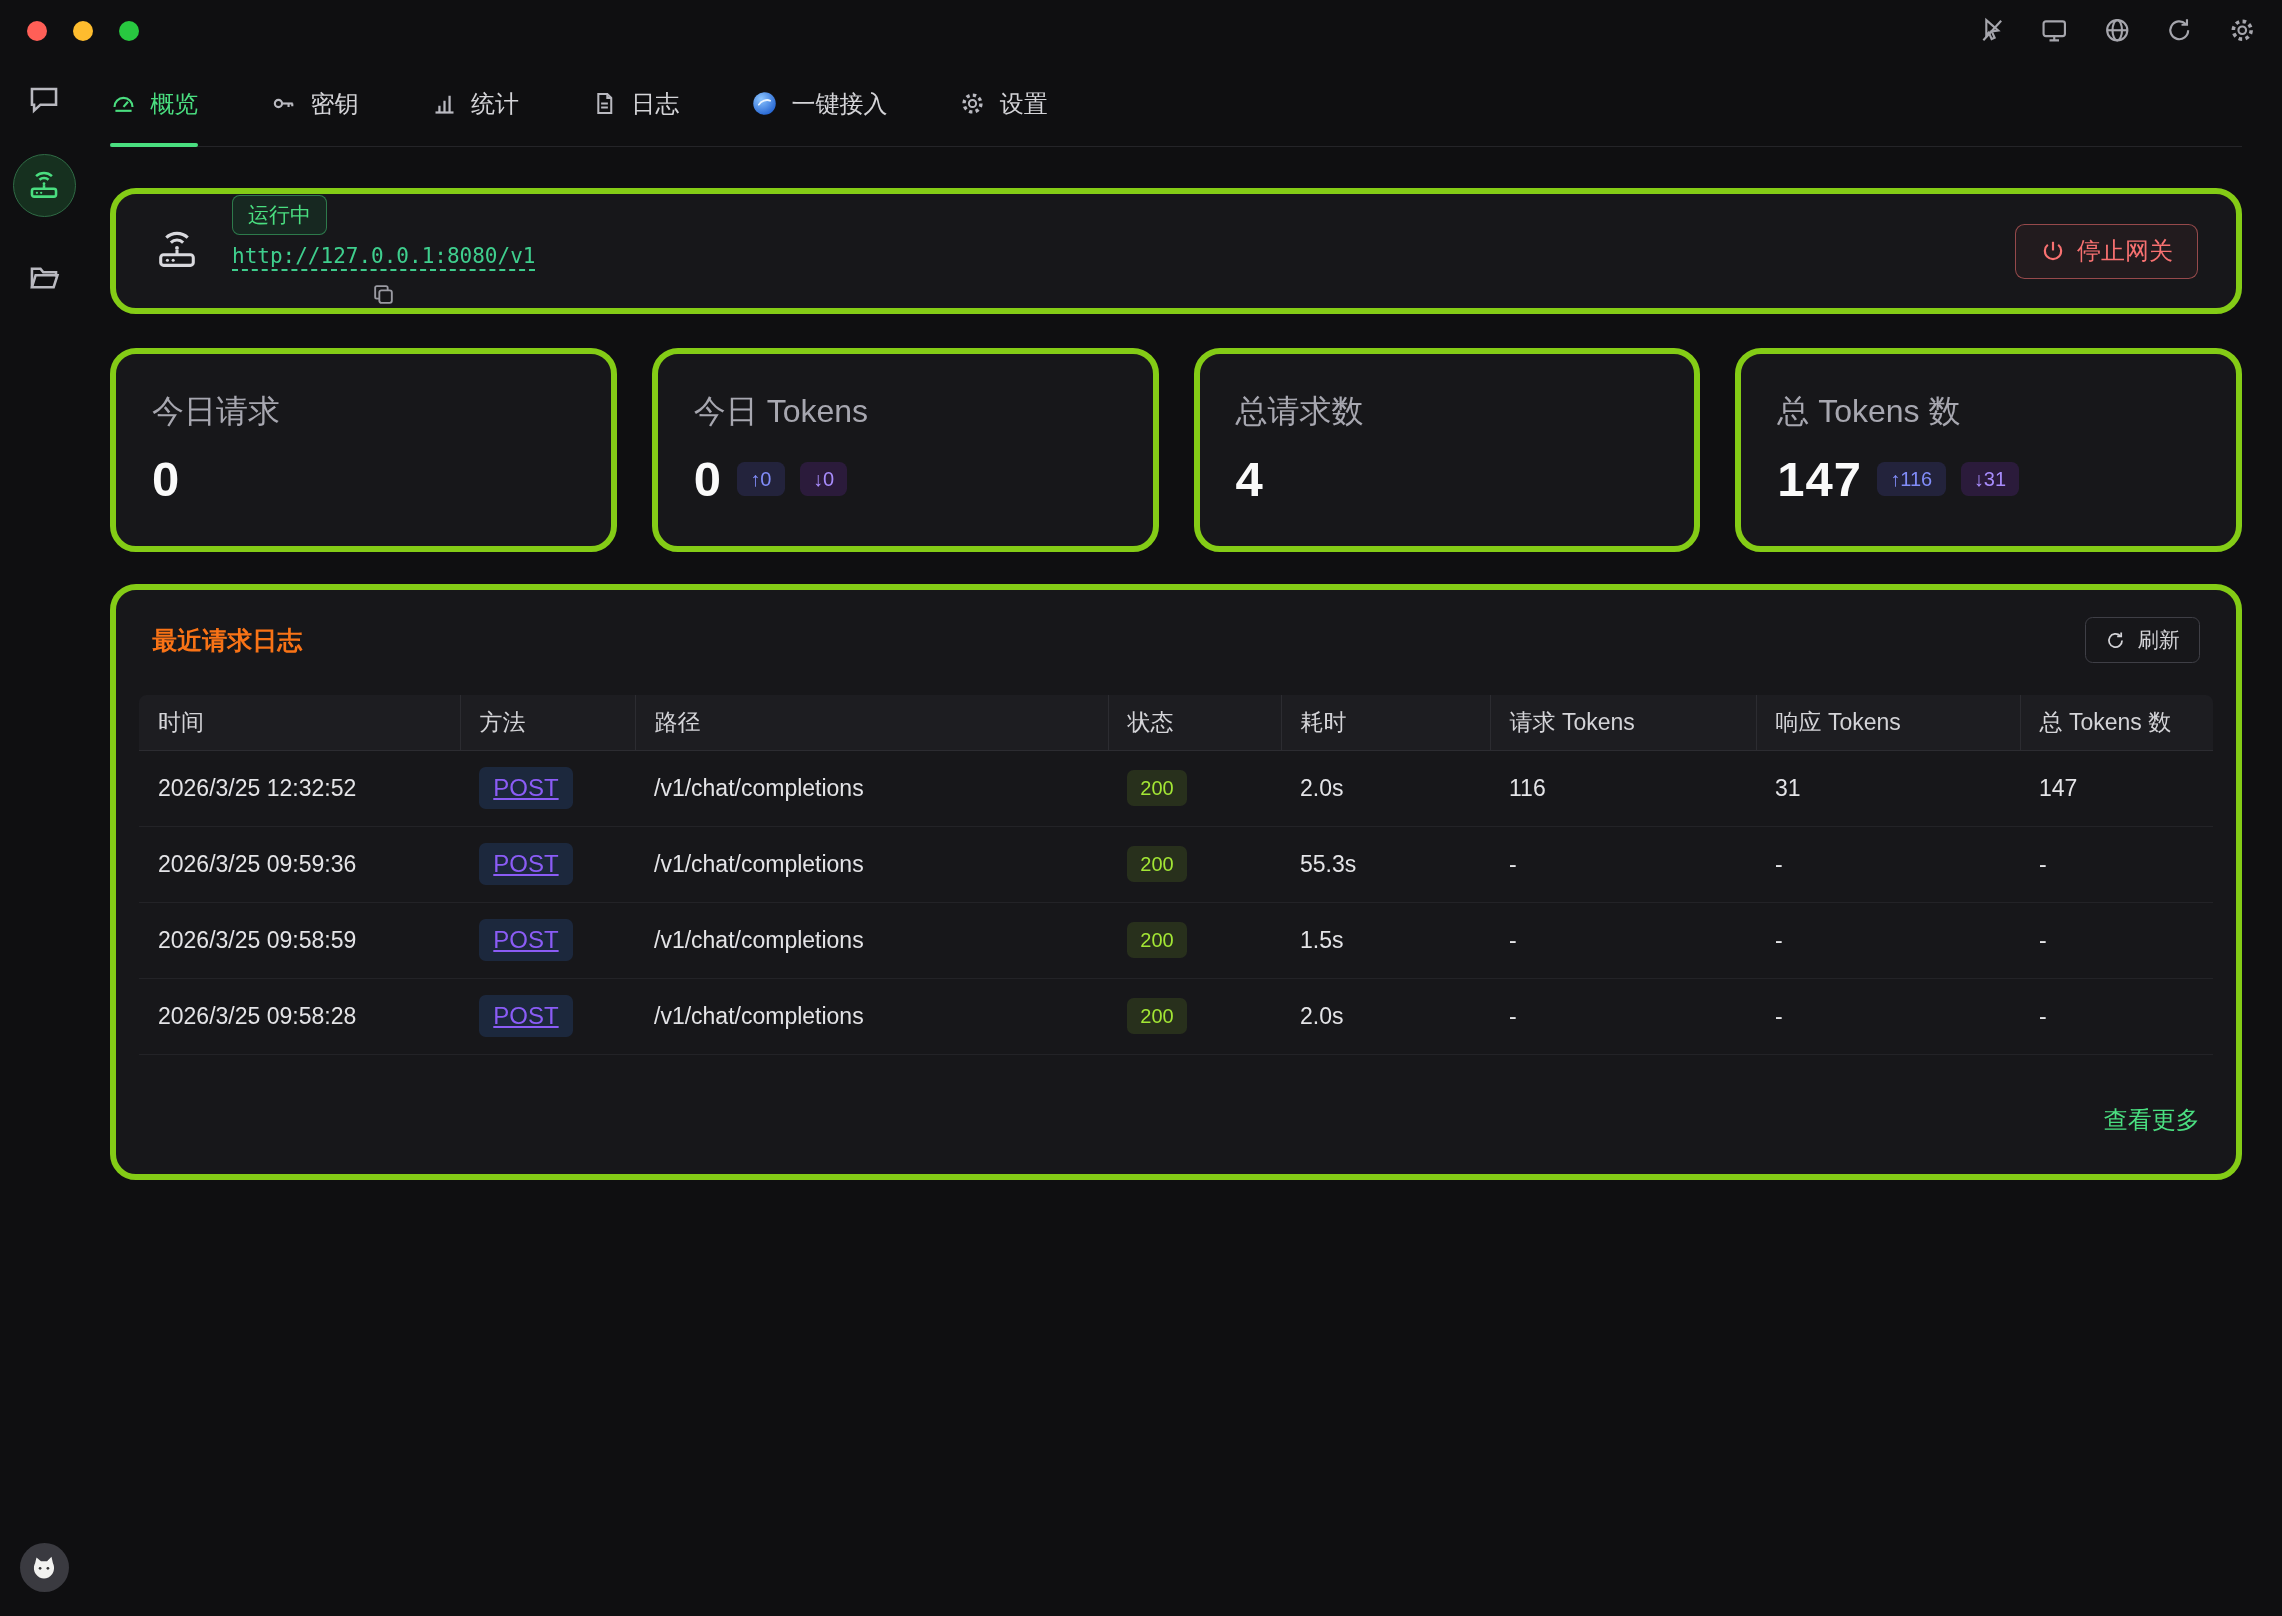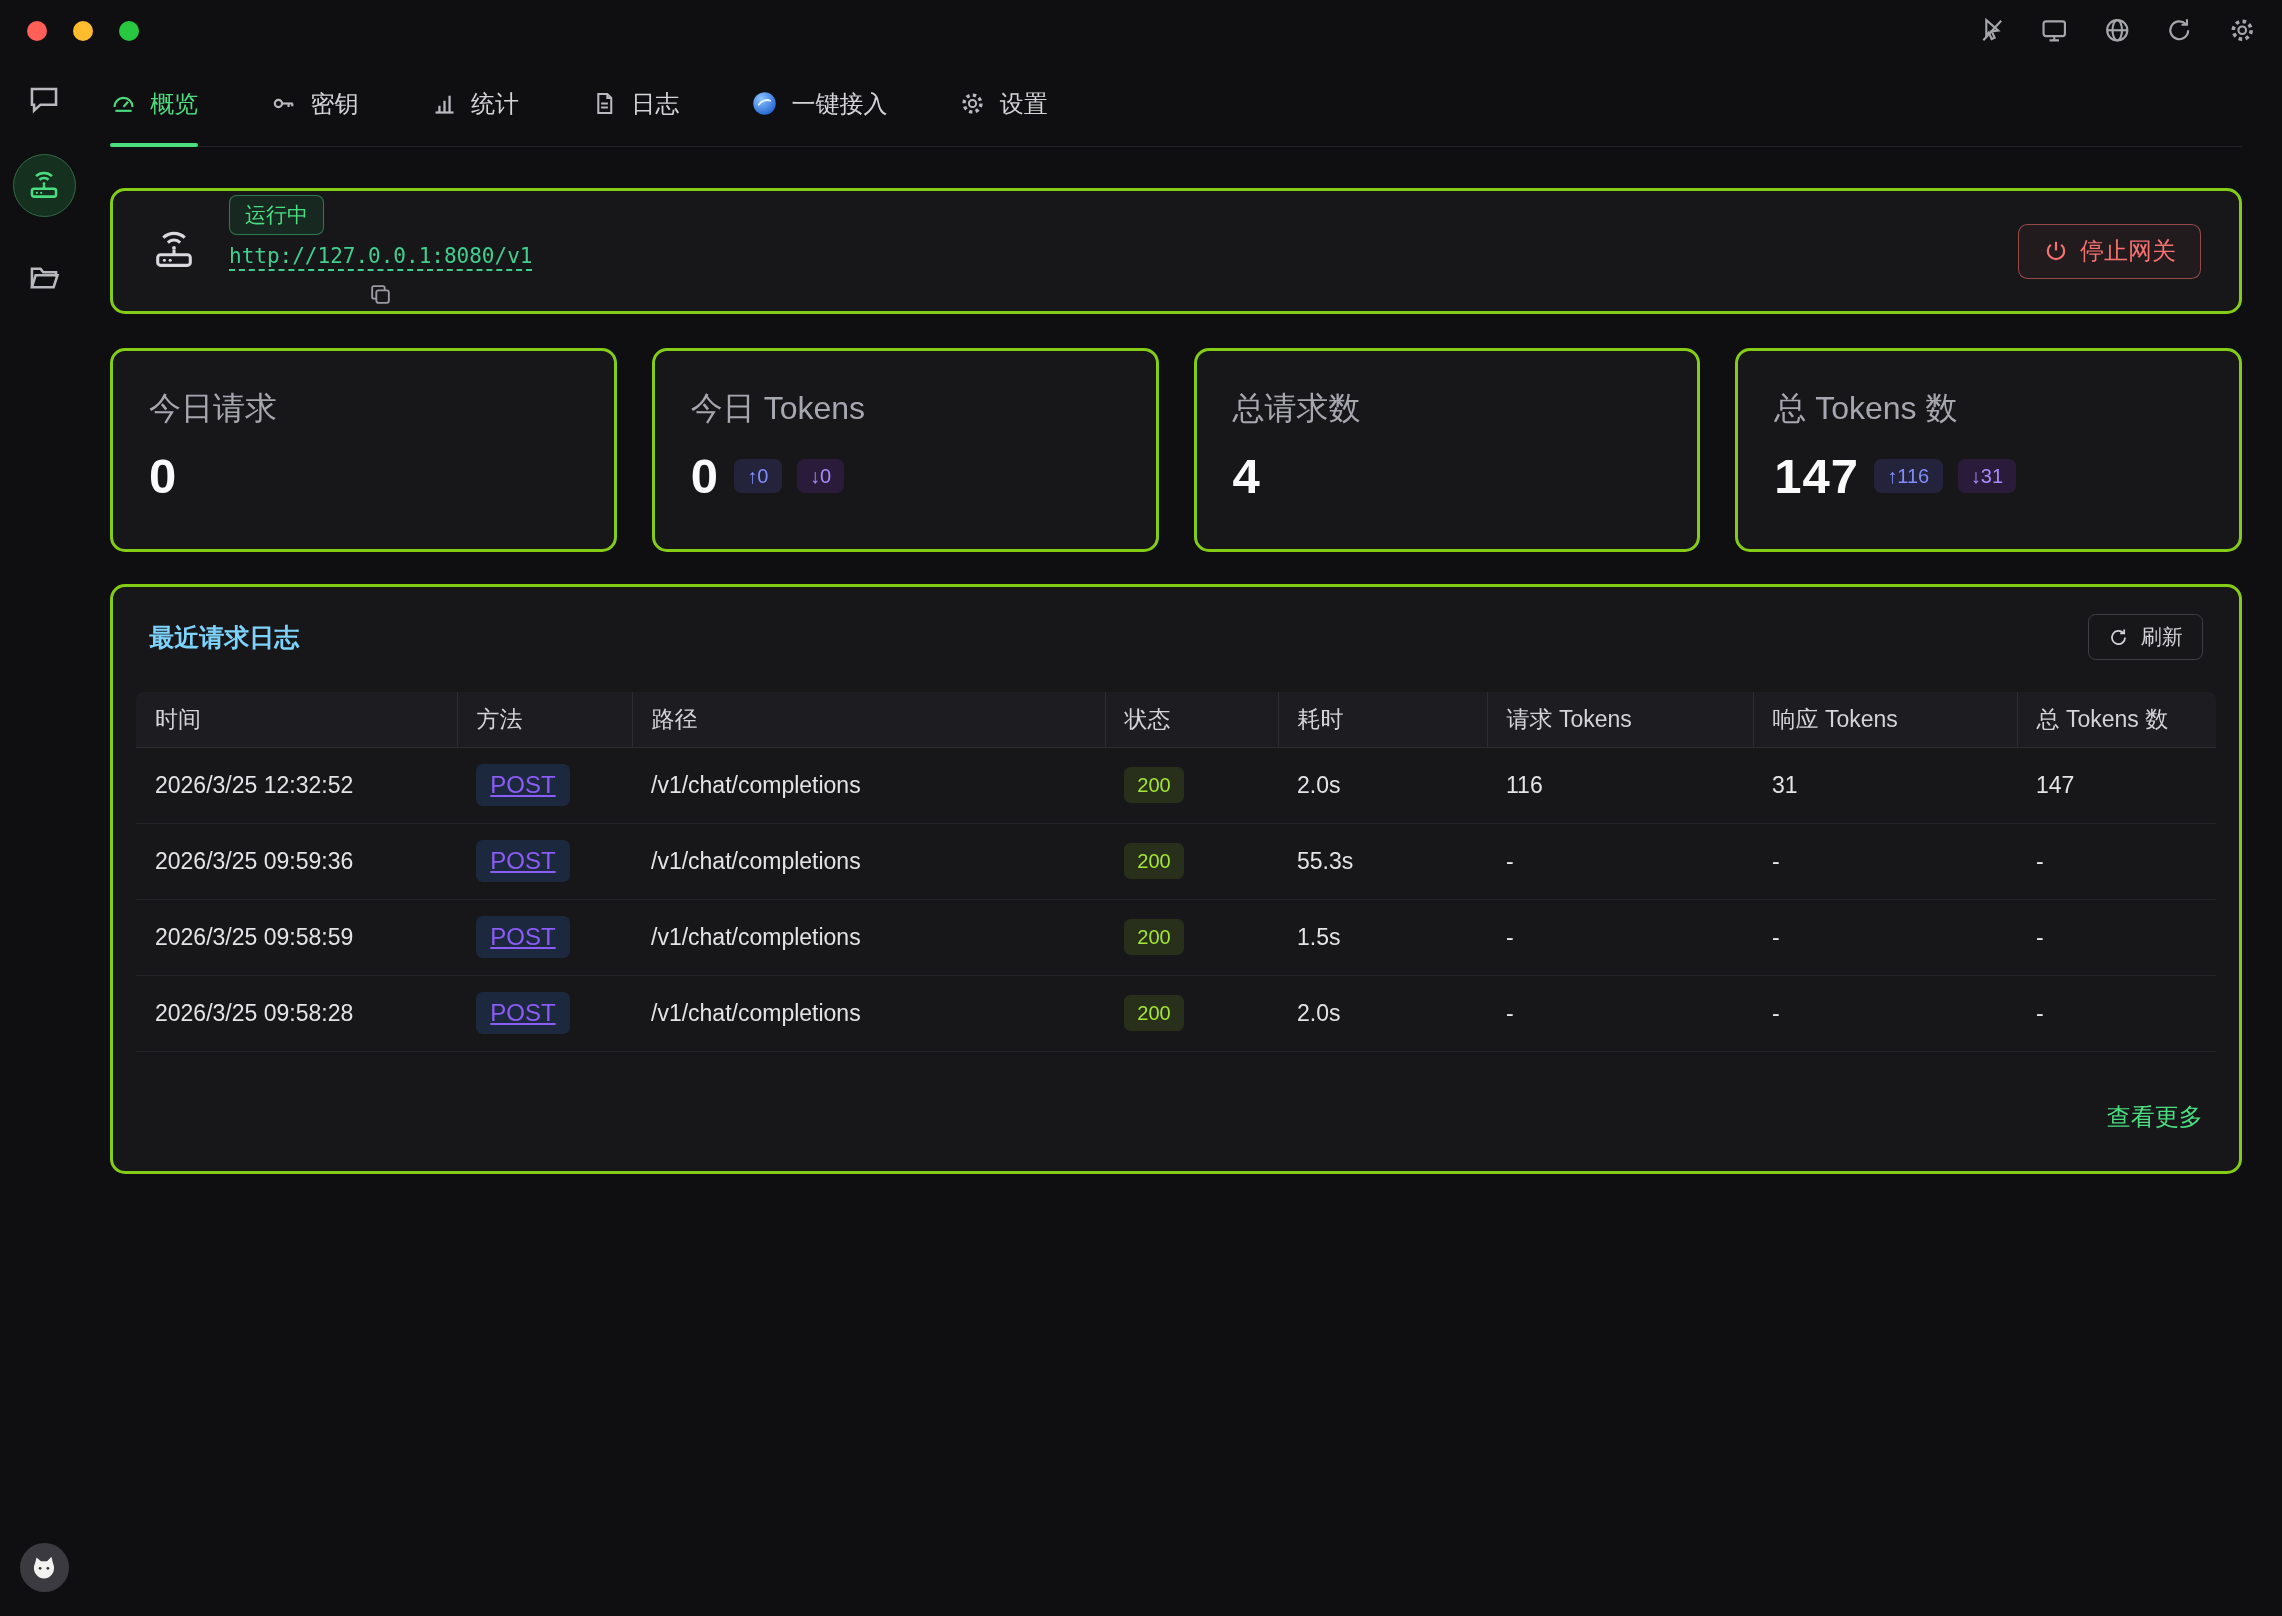--- a/index.html
+++ b/index.html
@@ -50,21 +50,21 @@
   .tab .t-icon { width:27px; height:27px; color:#b9b9c0; }
   .tab.active { color:#4ade80; }
   .tab.active .t-icon { color:#4ade80; }
   .tab.active::after {
     content:""; position:absolute; left:0; right:0; bottom:-1px;
     height:3.8px; background:#4ade80; border-radius:1.9px;
   }
 
   
   .card {
-    background:#17171a; border:3px solid #84cc16; border-radius:15px;
+    background:#17171a; border:6px solid #84cc16; border-radius:26px;
   }
   .gateway-card { margin-top:41px; height:126px; display:flex; align-items:center; padding:0 38px; }
   .router-big { width:46px; height:46px; color:#d9d9de; }
   .gw-info { margin-left:32px; display:flex; flex-direction:column; gap:9.5px; }
   .status-badge {
     align-self:flex-start; font-size:21px; color:#4ade80;
     background:rgba(34,197,94,.10); border:1px solid rgba(74,222,128,.45);
     padding:4.8px 15px; border-radius:7.6px;
   }
   .url-row { display:flex; align-items:center; gap:13.3px;flex-direction:column; }
@@ -89,21 +89,21 @@
   .stat-label { font-size:32px; color:#a7a7b0; }
   .value-row { margin-top:17px; display:flex; align-items:center; gap:15px; }
   .stat-value { font-size:49px; font-weight:700; color:#fafafa; letter-spacing:1px; }
   .pill { font-size:20px; padding:5.7px 13.3px; border-radius:7.6px; }
   .pill.up { color:#818cf8; background:rgba(99,102,241,.16); }
   .pill.down { color:#a78bfa; background:rgba(147,51,234,.16); }
 
   
   .logs-card { margin-top:32px; padding:27px 23px 38px; }
   .logs-header { display:flex; align-items:center; padding:0 13.3px 0 13.3px; height:46px; }
-  .logs-title { font-size:25px; font-weight:700; color:#7dd3fc; }
+  .logs-title { font-size:25px; font-weight:700; color:#f97316; }
   .logs-spacer { flex:1; }
   .refresh-btn {
     display:flex; align-items:center; gap:11.4px;
     border:1px solid #3f3f46; border-radius:7.6px; background:transparent;
     color:#d4d4d8; font-size:21px; height:46px; padding:0 19px; cursor:pointer;
   }
   .refresh-btn .r-icon { width:21px; height:21px; }
 
   table.logs { width:100%; border-collapse:collapse; margin-top:32px; table-layout:fixed; }
   thead th {

